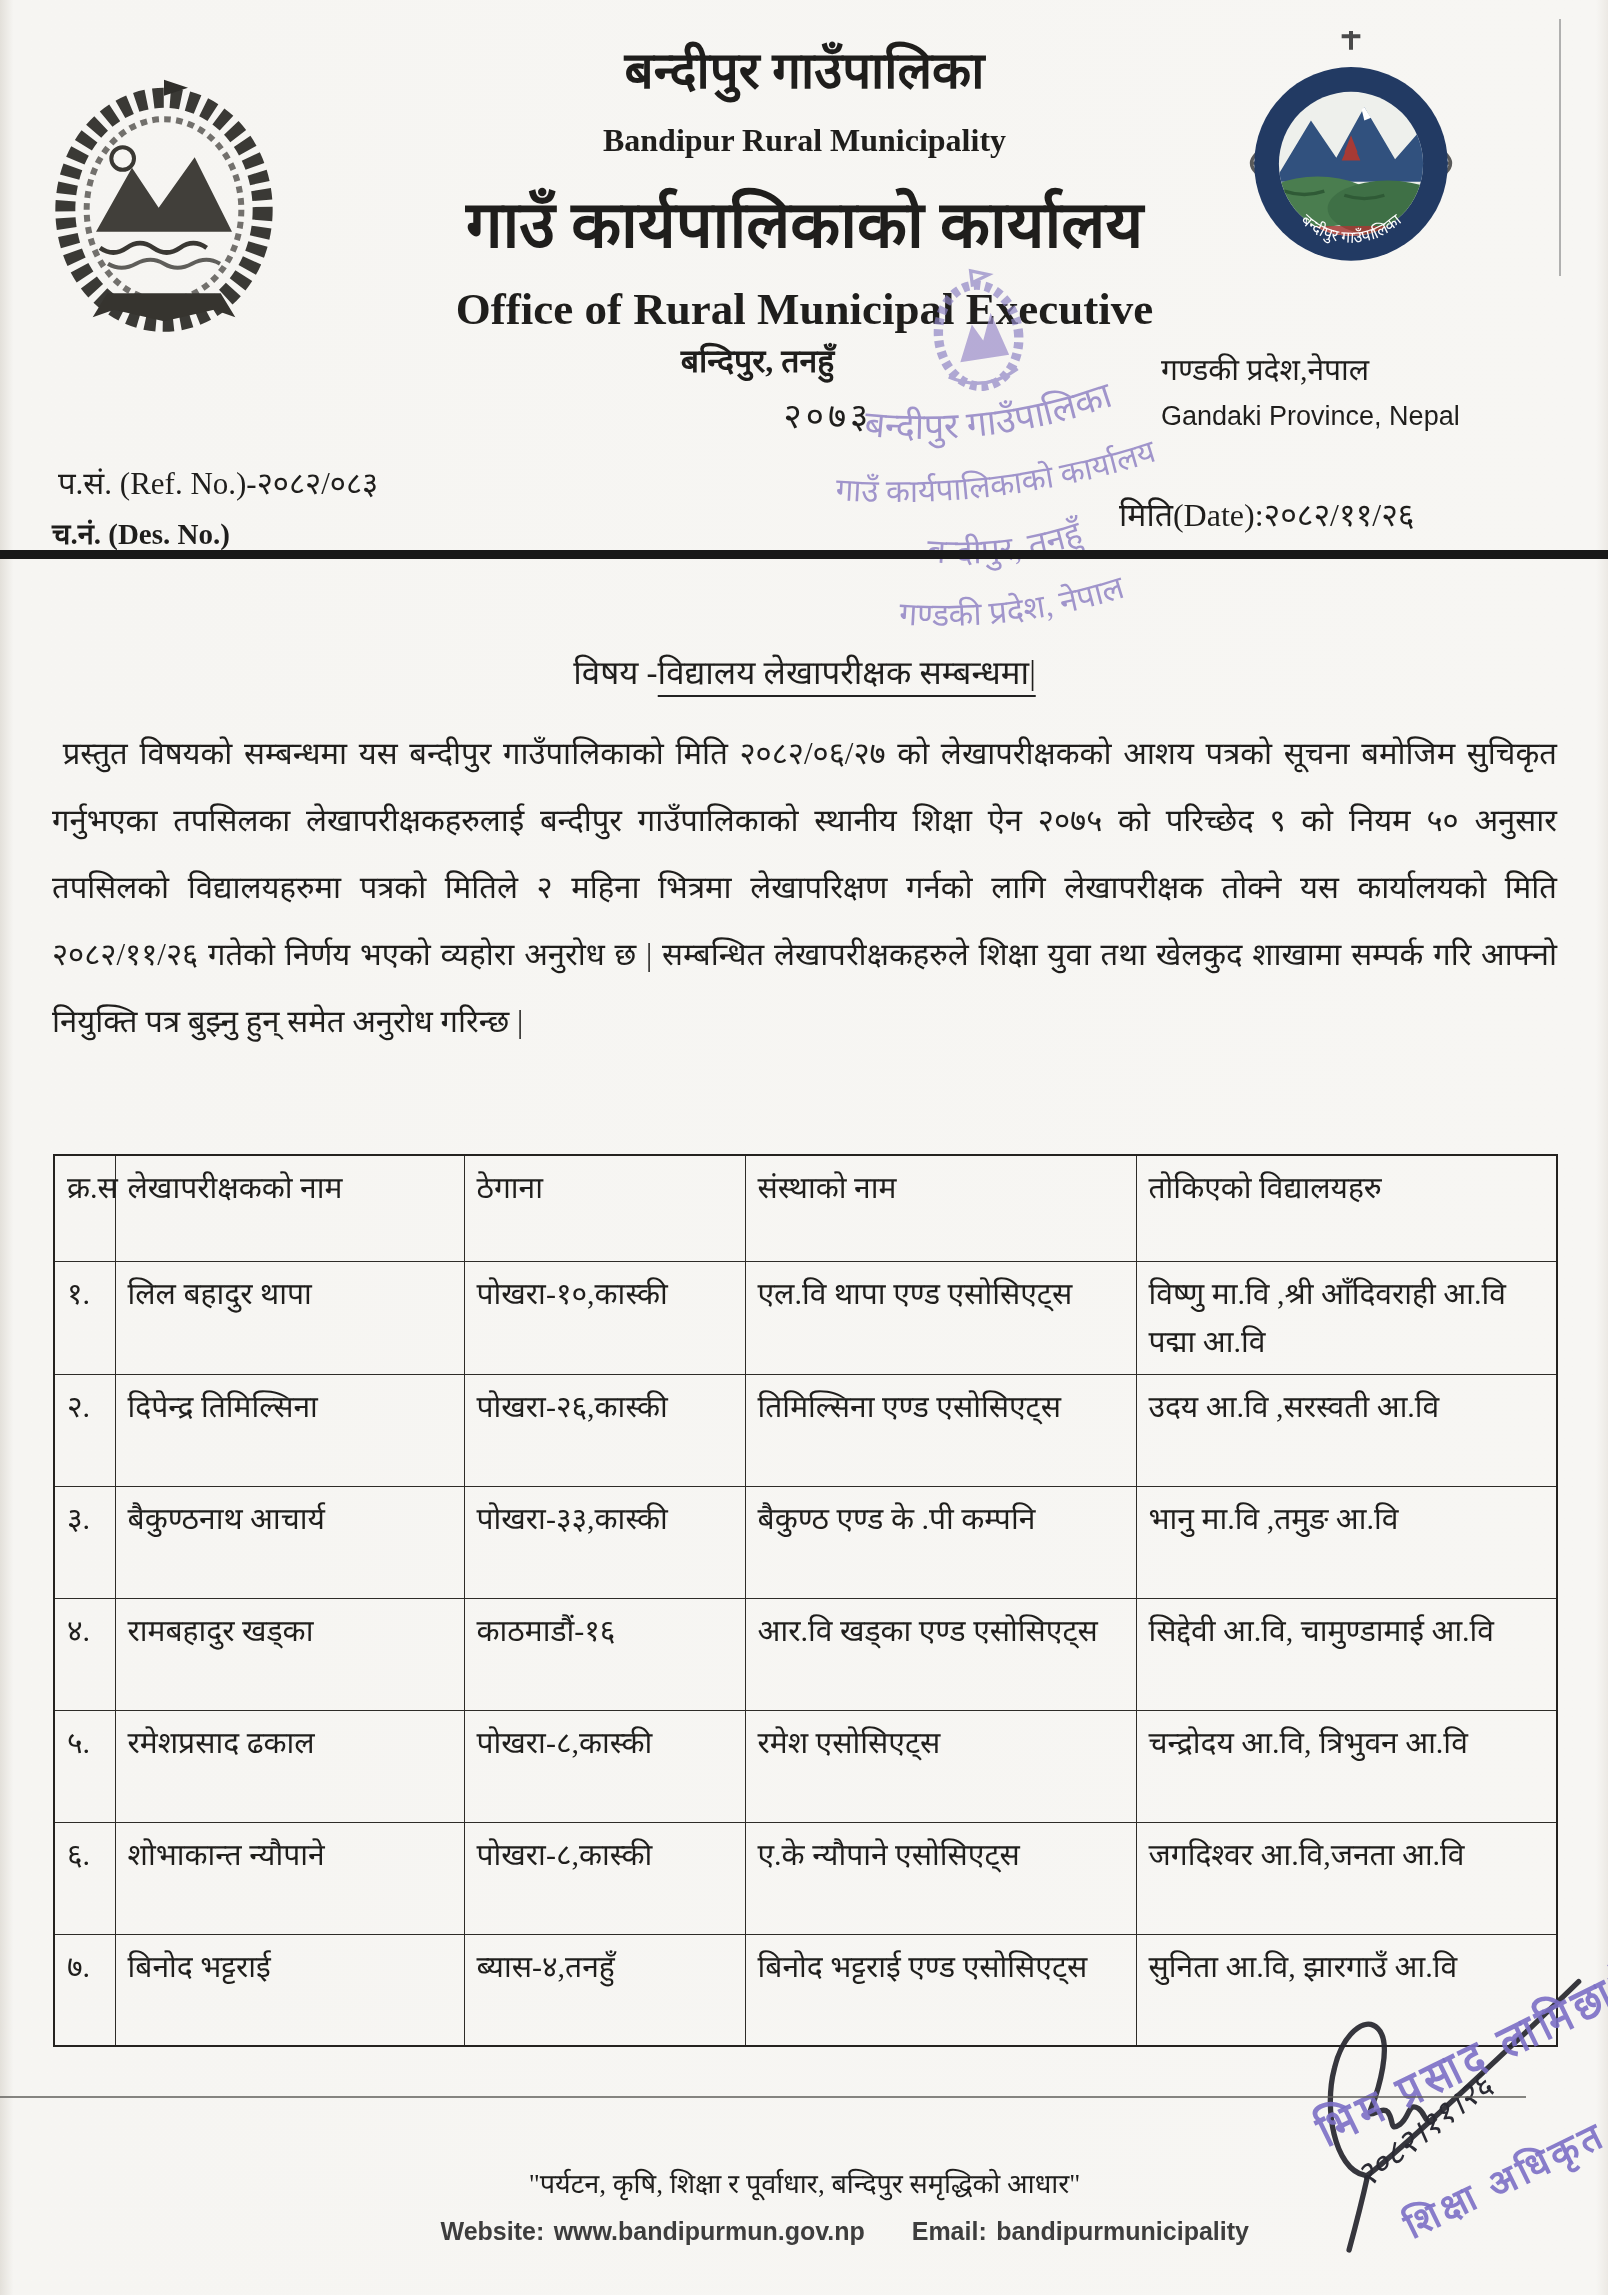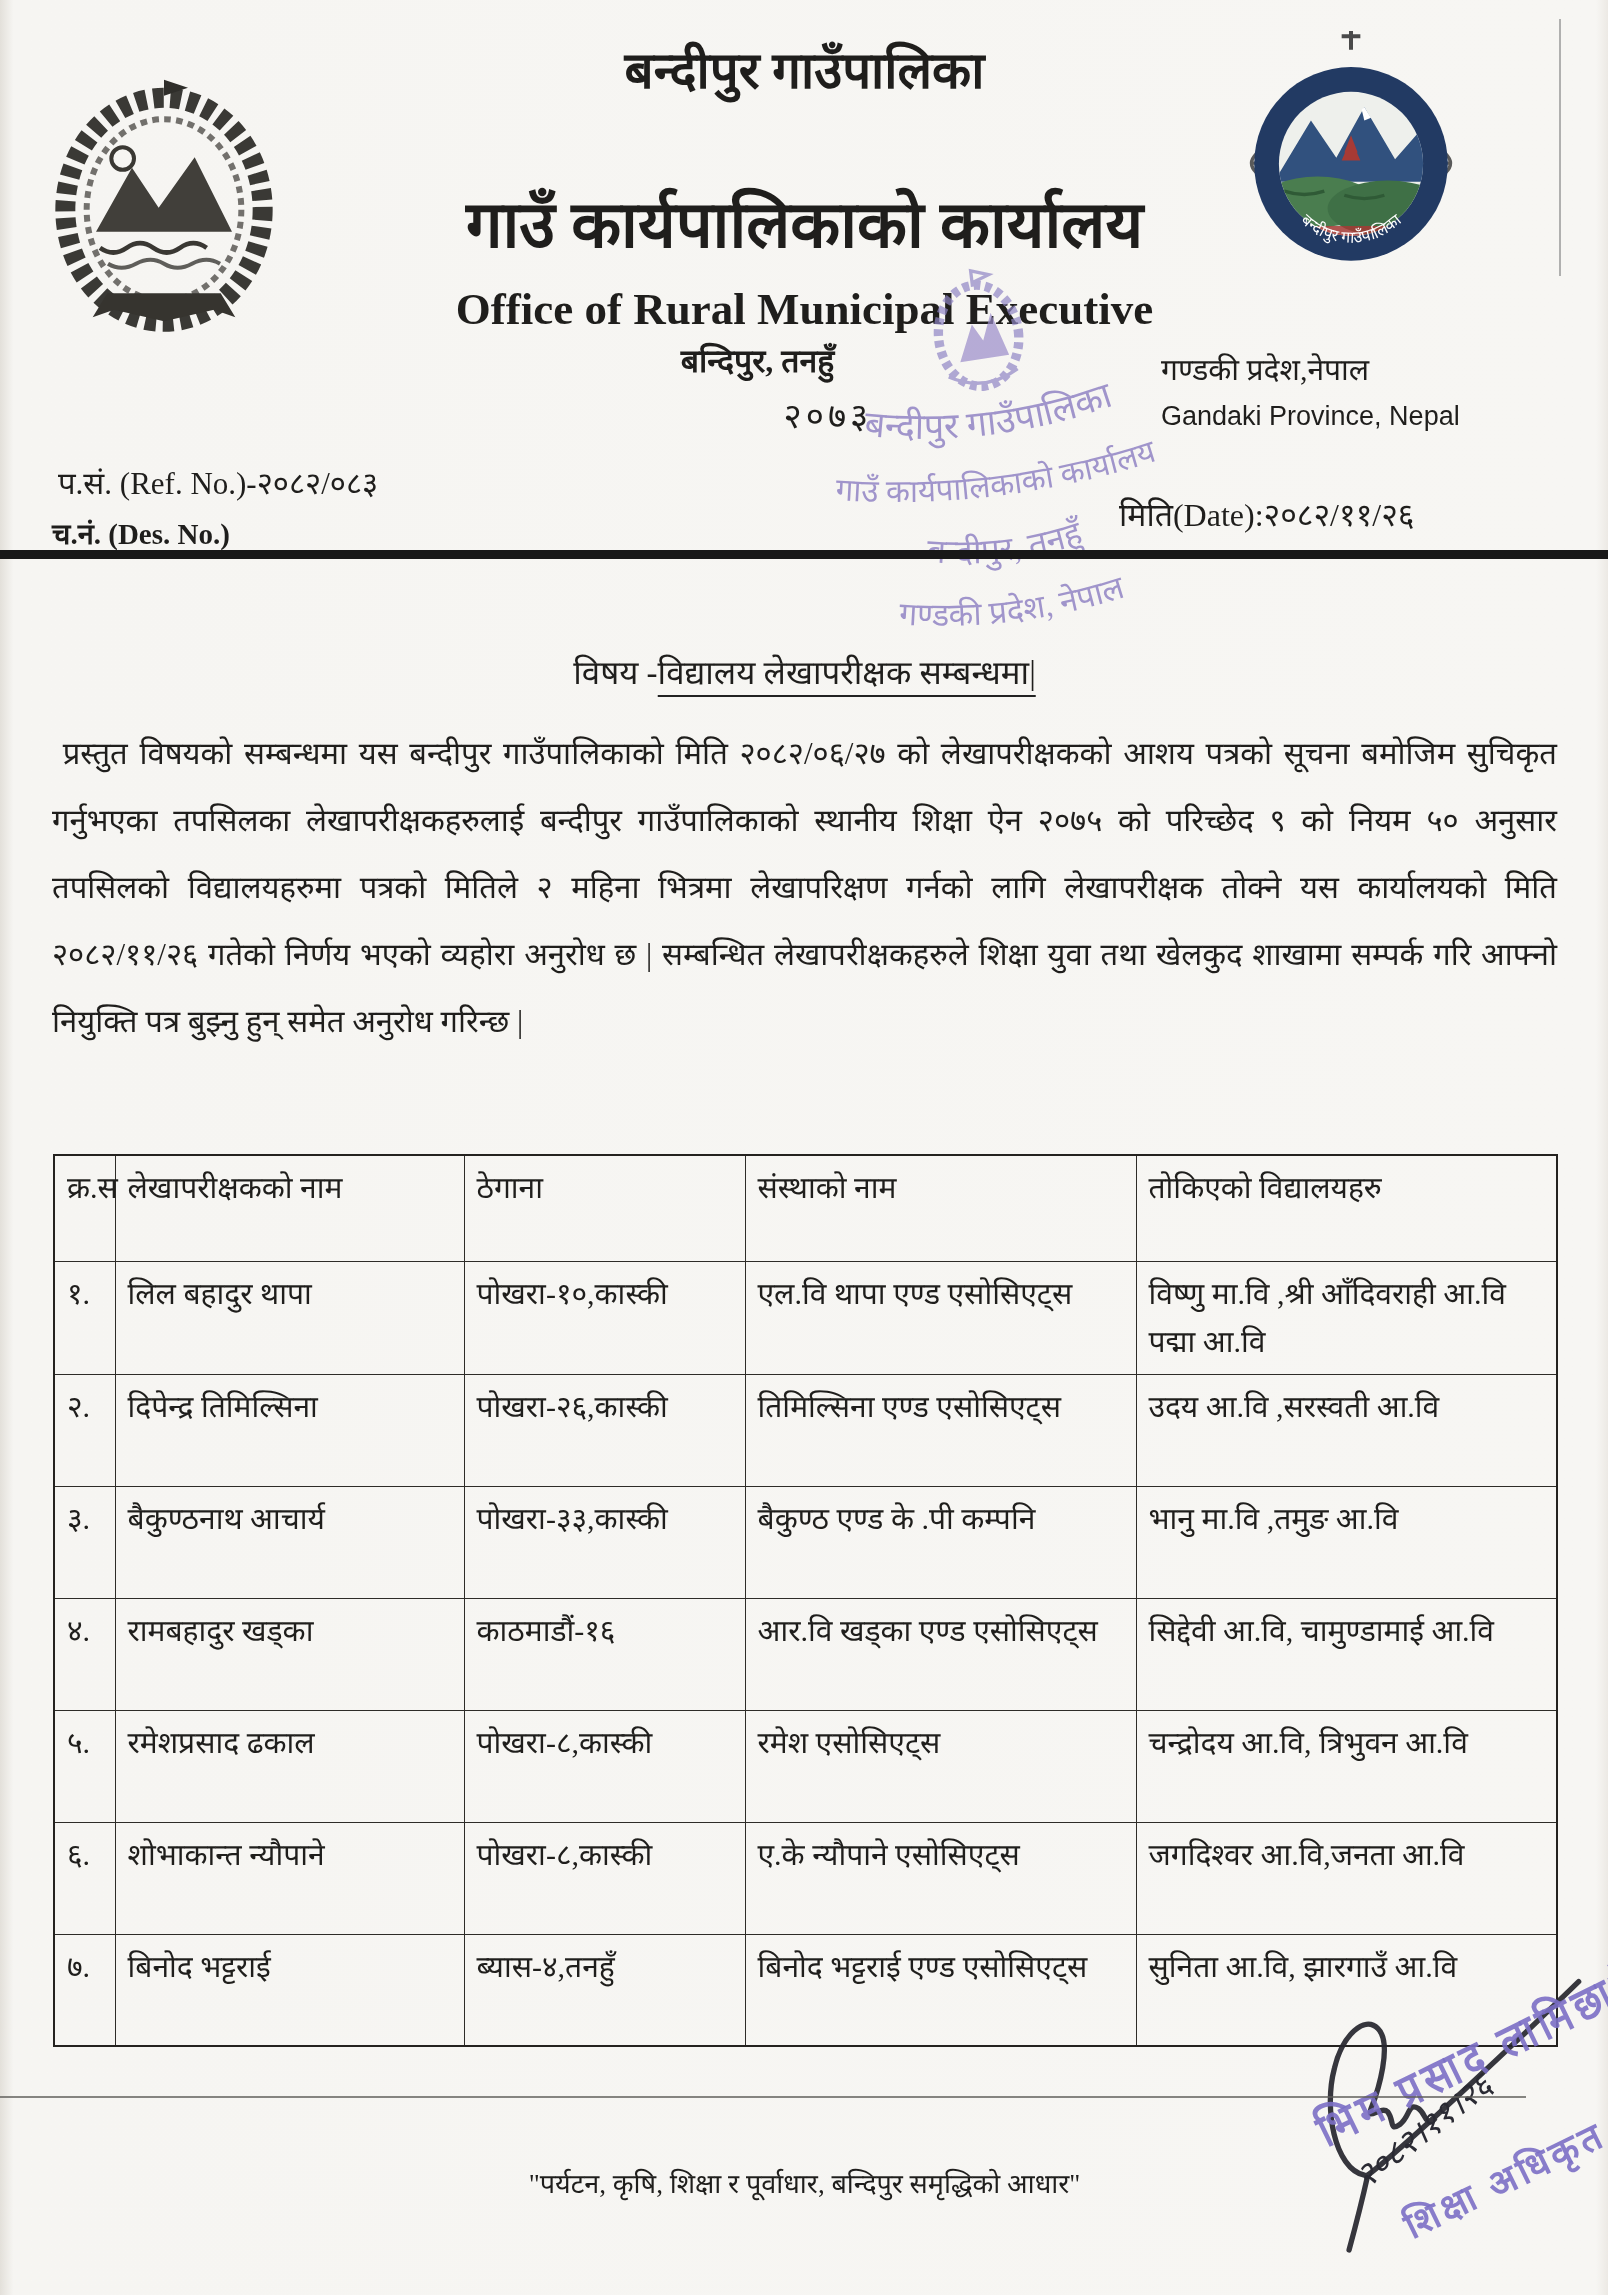--- a/index.html
+++ b/index.html
@@ -118,20 +118,21 @@
       <path d="M52,298 h216 v30 h-216 Z" fill="#a63a35" opacity="0.85"></path>
     </g>
     <text font-size="24" fill="#ffffff" font-family="Liberation Serif, serif" text-anchor="middle">
       <textPath href="#ringbot" startOffset="50%">बन्दीपुर गाउँपालिका</textPath>
     </text>
   </svg>
 
   <div class="abs artifact-v"></div>
 
   <div class="abs ctr muni-np">बन्दीपुर गाउँपालिका</div>
+  <div class="abs ctr muni-en">Bandipur Rural Municipality</div>
   <div class="abs ctr office-np">गाउँ कार्यपालिकाको कार्यालय</div>
   <div class="abs ctr office-en">Office of Rural Municipal Executive</div>
   <div class="abs ctr place-np">बन्दिपुर, तनहुँ</div>
   <div class="abs ctr estd-year">२०७३</div>
 
   <div class="abs province">
     <div class="province-np">गण्डकी प्रदेश,नेपाल</div>
     <div class="province-en">Gandaki Province, Nepal</div>
   </div>
 
@@ -245,15 +246,19 @@
     </g>
   </svg>
   <div class="abs sig-date">२०८२।११।२६</div>
 
   <div class="abs off-stamp off-line1">भिम प्रसाद लामिछाने</div>
   <div class="abs off-stamp off-line2">शिक्षा अधिकृत (सातौं)</div>
 
   <div class="abs divider"></div>
 
   <div class="abs ctr foot-quote">"पर्यटन, कृषि, शिक्षा र पूर्वाधार, बन्दिपुर समृद्धिको आधार"</div>
+  <div class="abs foot-contact">
+    <span><span class="lbl">Website:</span><span>www.bandipurmun.gov.np</span></span>
+    <span><span class="lbl">Email:</span><span>bandipurmunicipality</span></span>
+  </div>
 
 </div>
 
 
 </body></html>

